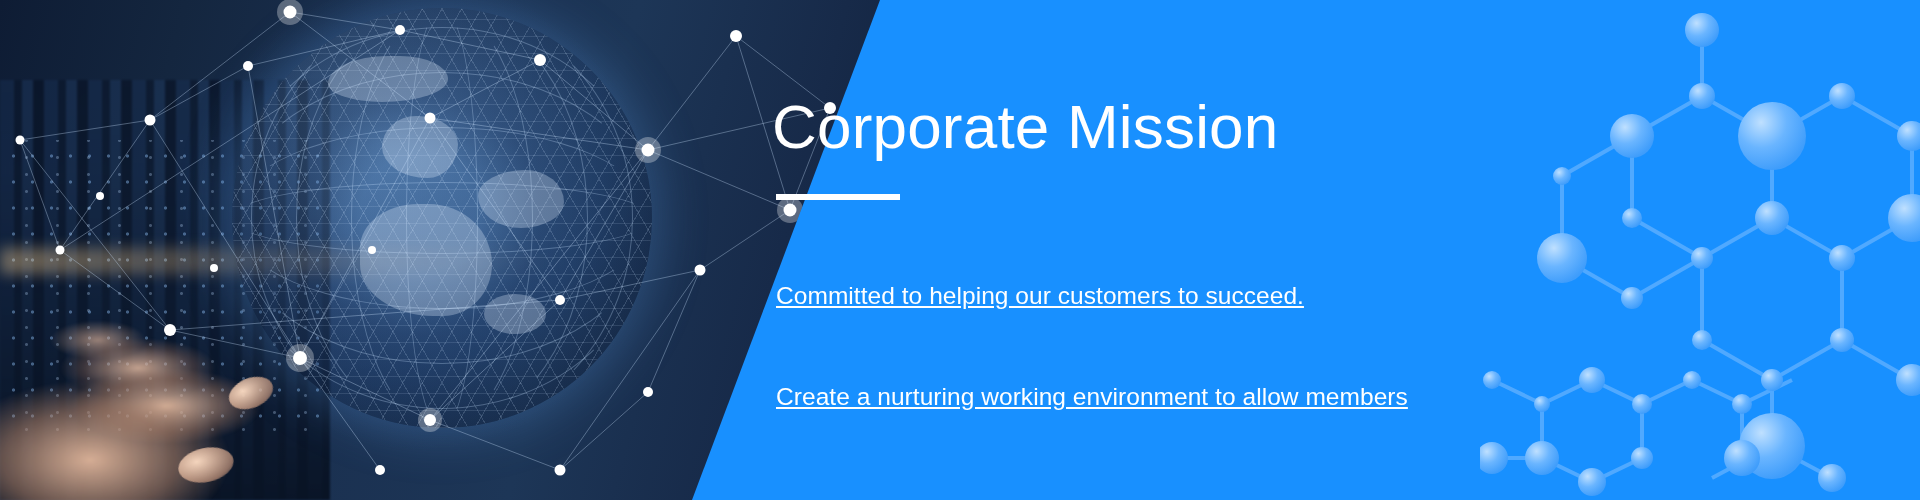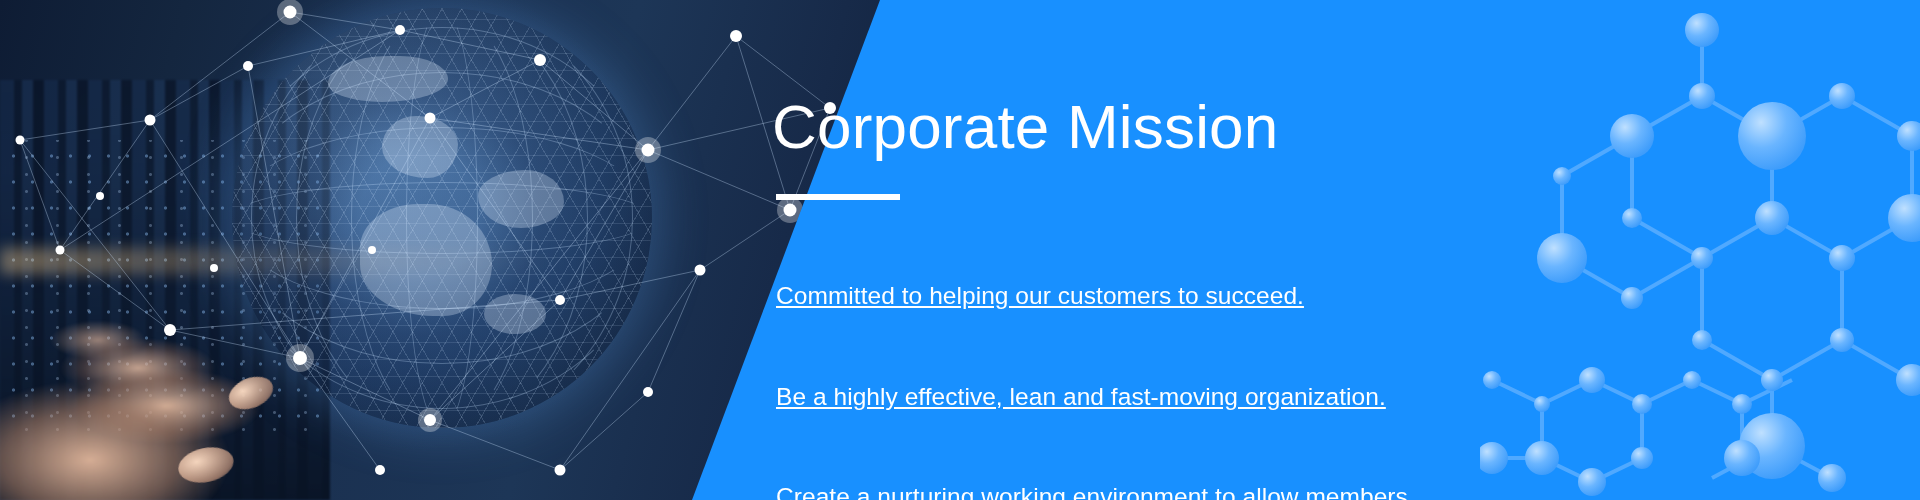--- a/index.html
+++ b/index.html
@@ -320,19 +320,18 @@
     </svg>
   </div>
 
   <div class="content">
     <h1 class="headline">Corporate Mission</h1>
 
     <div class="rule"></div>
 
     <ul class="body-copy">
       <li>Committed to helping our customers to succeed.</li>
-      <li>Be a highly effective, lean and fast-moving organization.</li>
       <li>Create a nurturing working environment to allow members</li>
       
     </ul>
   </div>
 
 </div>
 
 </body></html>

